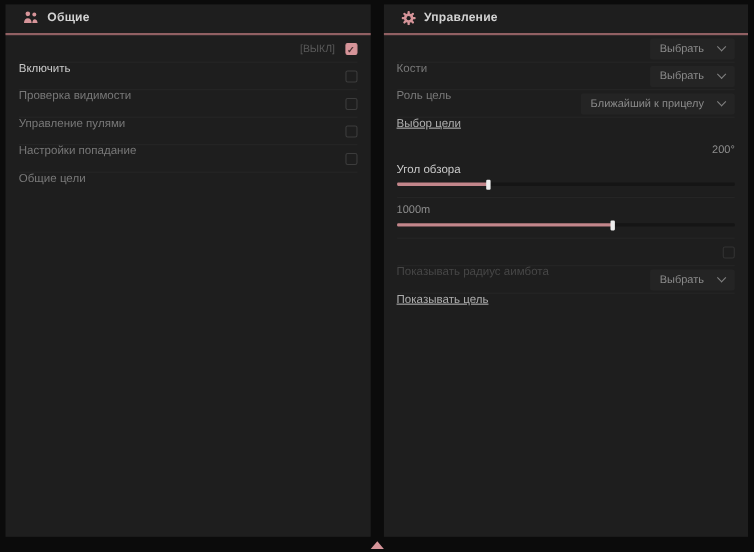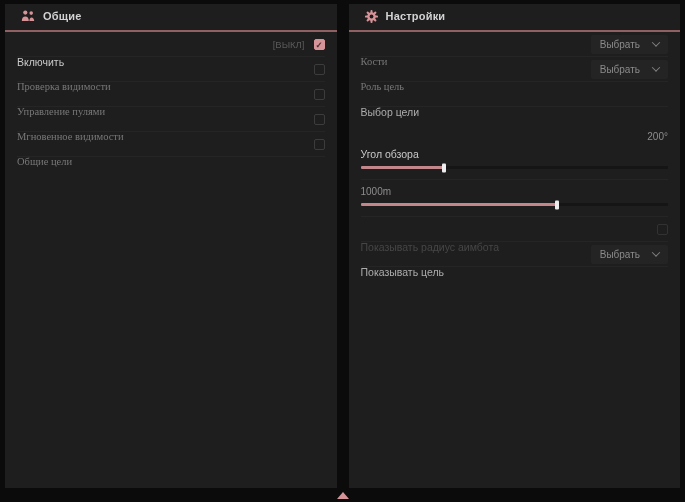--- a/index.html
+++ b/index.html
@@ -34,22 +34,22 @@
   .row {
     height:25px;
     display:flex;
     align-items:center;
     border-bottom:1px solid #252525;
   }
   .row-label { font-size:10.5px; white-space:nowrap;margin-top:35px; }
   .spacer { flex:1; }
 
   .t-bright { color:#c9c9c9; }
-  .t-mid { color:#adadad; }
-  .t-dim { color:#787878;font-family:Liberation Serif, serif; }
+  .t-mid { color:#adadad;text-decoration:underline; }
+  .t-dim { color:#787878; }
   .t-dimmer { color:#5e5e5e; }
   .t-disabled { color:#464646; }
 
   .suffix { font-size:9.5px; color:#5a5a5a; margin-right:9px; }
 
   .checkbox {
     width:11px; height:11px;
     border:1px solid #3c3c3c;
     border-radius:2px;
     flex:0 0 11px;
@@ -141,21 +141,21 @@
           <span class="checkbox"></span>
         </div>
 
         <div class="row">
           <span class="row-label t-dim">Управление пулями</span>
           <span class="spacer"></span>
           <span class="checkbox"></span>
         </div>
 
         <div class="row">
-          <span class="row-label t-dim">Мгновенное видимости</span>
+          <span class="row-label t-dim">Настройки попадание</span>
           <span class="spacer"></span>
           <span class="checkbox"></span>
         </div>
 
         <div class="row">
           <span class="row-label t-dim">Общие цели</span>
           <span class="spacer"></span>
           <span class="checkbox"></span>
         </div>
 
@@ -170,21 +170,21 @@
             <g fill="#d69499">
               <rect x="8.4" y="0" width="3.2" height="20" rx="1.4"></rect>
               <rect x="8.4" y="0" width="3.2" height="20" rx="1.4" transform="rotate(45 10 10)"></rect>
               <rect x="8.4" y="0" width="3.2" height="20" rx="1.4" transform="rotate(90 10 10)"></rect>
               <rect x="8.4" y="0" width="3.2" height="20" rx="1.4" transform="rotate(135 10 10)"></rect>
               <circle cx="10" cy="10" r="6.6"></circle>
             </g>
             <circle cx="10" cy="10" r="2.9" fill="#1e1e1e"></circle>
           </svg>
         </span>
-        <span class="panel-title">Настройки</span>
+        <span class="panel-title">Управление</span>
       </div>
       <div class="rows">
 
         <div class="row">
           <span class="row-label t-dim">Кости</span>
           <div class="dropdown">
             <span class="dropdown-value">Выбрать</span>
             <span class="chevron"></span>
           </div>
         </div>
@@ -192,20 +192,24 @@
         <div class="row">
           <span class="row-label t-dim">Роль цель</span>
           <div class="dropdown">
             <span class="dropdown-value">Выбрать</span>
             <span class="chevron"></span>
           </div>
         </div>
 
         <div class="row">
           <span class="row-label t-mid">Выбор цели</span>
+          <div class="dropdown">
+            <span class="dropdown-value">Ближайший к прицелу</span>
+            <span class="chevron"></span>
+          </div>
         </div>
 
         <div class="slider-block">
           <div class="slider-head">
             <span class="row-label t-bright">Угол обзора</span>
             <span class="slider-value">200°</span>
           </div>
           <div class="slider-track">
             <div class="slider-fill" style="width: 27%;">
               <span class="slider-handle"></span>

